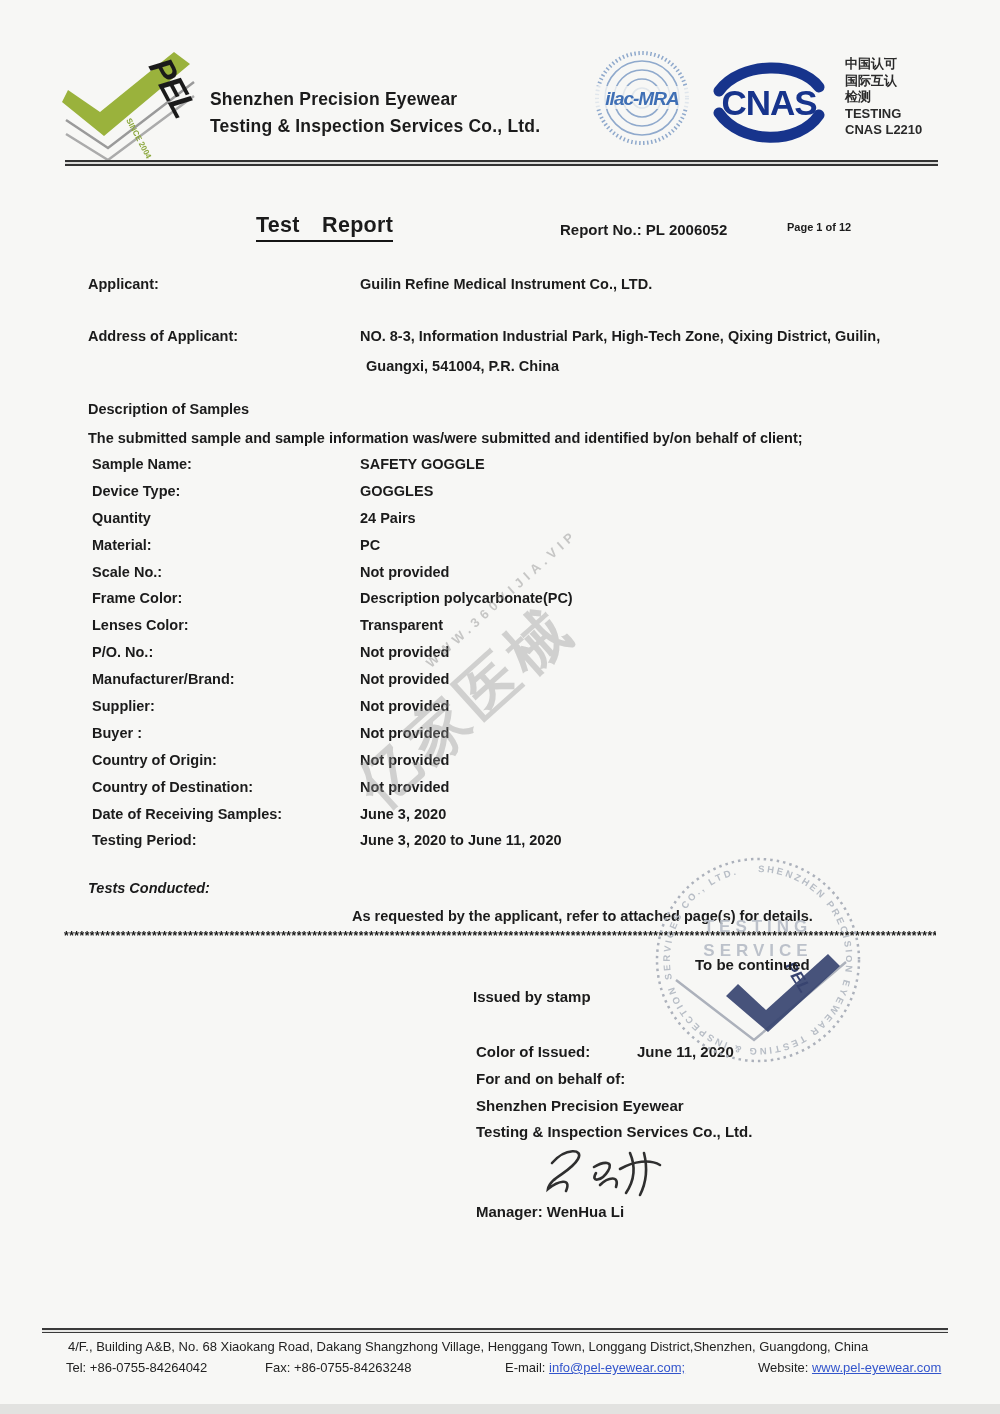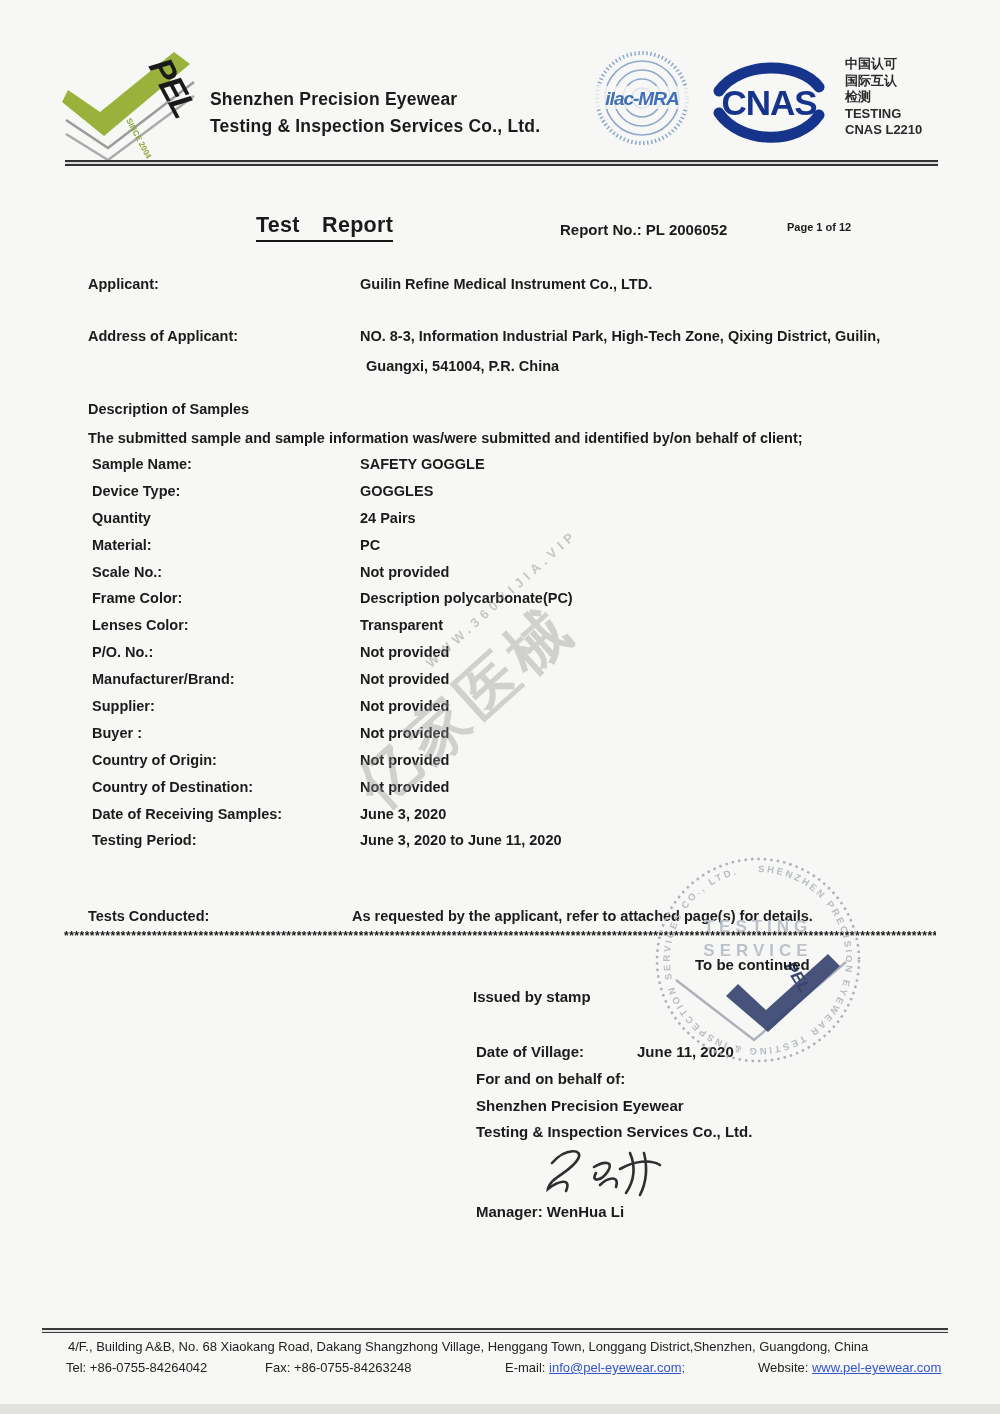--- a/index.html
+++ b/index.html
@@ -157,21 +157,21 @@
       <div class="sample-row">
       <span class="s-label">Date of Receiving Samples:</span>
       <span class="s-value">June 3, 2020</span>
     </div>
       <div class="sample-row">
       <span class="s-label">Testing Period:</span>
       <span class="s-value">June 3, 2020 to June 11, 2020</span>
     </div>
     </div>
 
-  <span class="lbl" style="top:908px;">Tests Conducted:</span>
+  <span class="lbl" style="top:880px;font-style:italic;">Tests Conducted:</span>
   <span class="val" style="top:908px;left:352px;">As requested by the applicant, refer to attached page(s) for details.</span>
 
   <div class="abs stars">**********************************************************************************************************************************************************************************</div>
 
   <div class="abs continued">To be continued</div>
   <div class="abs issued-stamp-label">Issued by stamp</div>
 
   <svg class="abs stamp" width="220" height="220" viewBox="0 0 220 220">
     <defs>
       <path id="stamp-ring" d="M110,22 A88,88 0 1,1 109.9,22" fill="none"></path>
@@ -180,21 +180,21 @@
     <text font-size="9.5" font-weight="bold" fill="#b4bac3" letter-spacing="2.5">
       <textPath href="#stamp-ring">SHENZHEN PRECISION EYEWEAR TESTING &amp; INSPECTION SERVICES CO., LTD.</textPath>
     </text>
     <text x="110" y="82" text-anchor="middle" font-size="17" font-weight="bold" letter-spacing="5" fill="#b9bfc8">TESTING</text>
     <text x="110" y="106" text-anchor="middle" font-size="17" font-weight="bold" letter-spacing="5" fill="#b9bfc8">SERVICE</text>
     <path d="M28,130 L106,190 L198,112" stroke="#a8aeb8" stroke-width="2.5" fill="none"></path>
     <path d="M90,134 L118,160 L180,104 L192,116 L120,182 L78,146 Z" fill="#2e3b69" opacity="0.92"></path>
     <text transform="translate(136,116) rotate(58)" font-size="17" font-weight="bold" font-style="italic" fill="#2e3b69">PEL</text>
   </svg>
 
-  <span class="issue-lbl" style="top:1043px;">Date of Village:</span>
+  <span class="issue-lbl" style="top:1043px;">Color of Issued:</span>
   <span class="issue-val" style="top:1043px;left:637px;">June 11, 2020</span>
   <span class="issue-lbl" style="top:1070px;">For and on behalf of:</span>
   <span class="issue-lbl" style="top:1097px;">Shenzhen Precision Eyewear</span>
   <span class="issue-lbl" style="top:1123px;">Testing &amp; Inspection Services Co., Ltd.</span>
 
   <svg class="abs" style="left:542px;top:1143px;" width="130" height="58" viewBox="0 0 130 58">
     <g stroke="#2f2f2f" stroke-width="2.6" fill="none" stroke-linecap="round">
       <path d="M10,20 C 24,4 42,6 36,16 C 28,30 8,34 6,46 C 16,38 30,34 24,48"></path>
       <path d="M52,24 C 62,18 72,18 66,28 C 60,38 48,40 54,30"></path>
       <path d="M58,42 C 66,34 78,32 74,44"></path>

